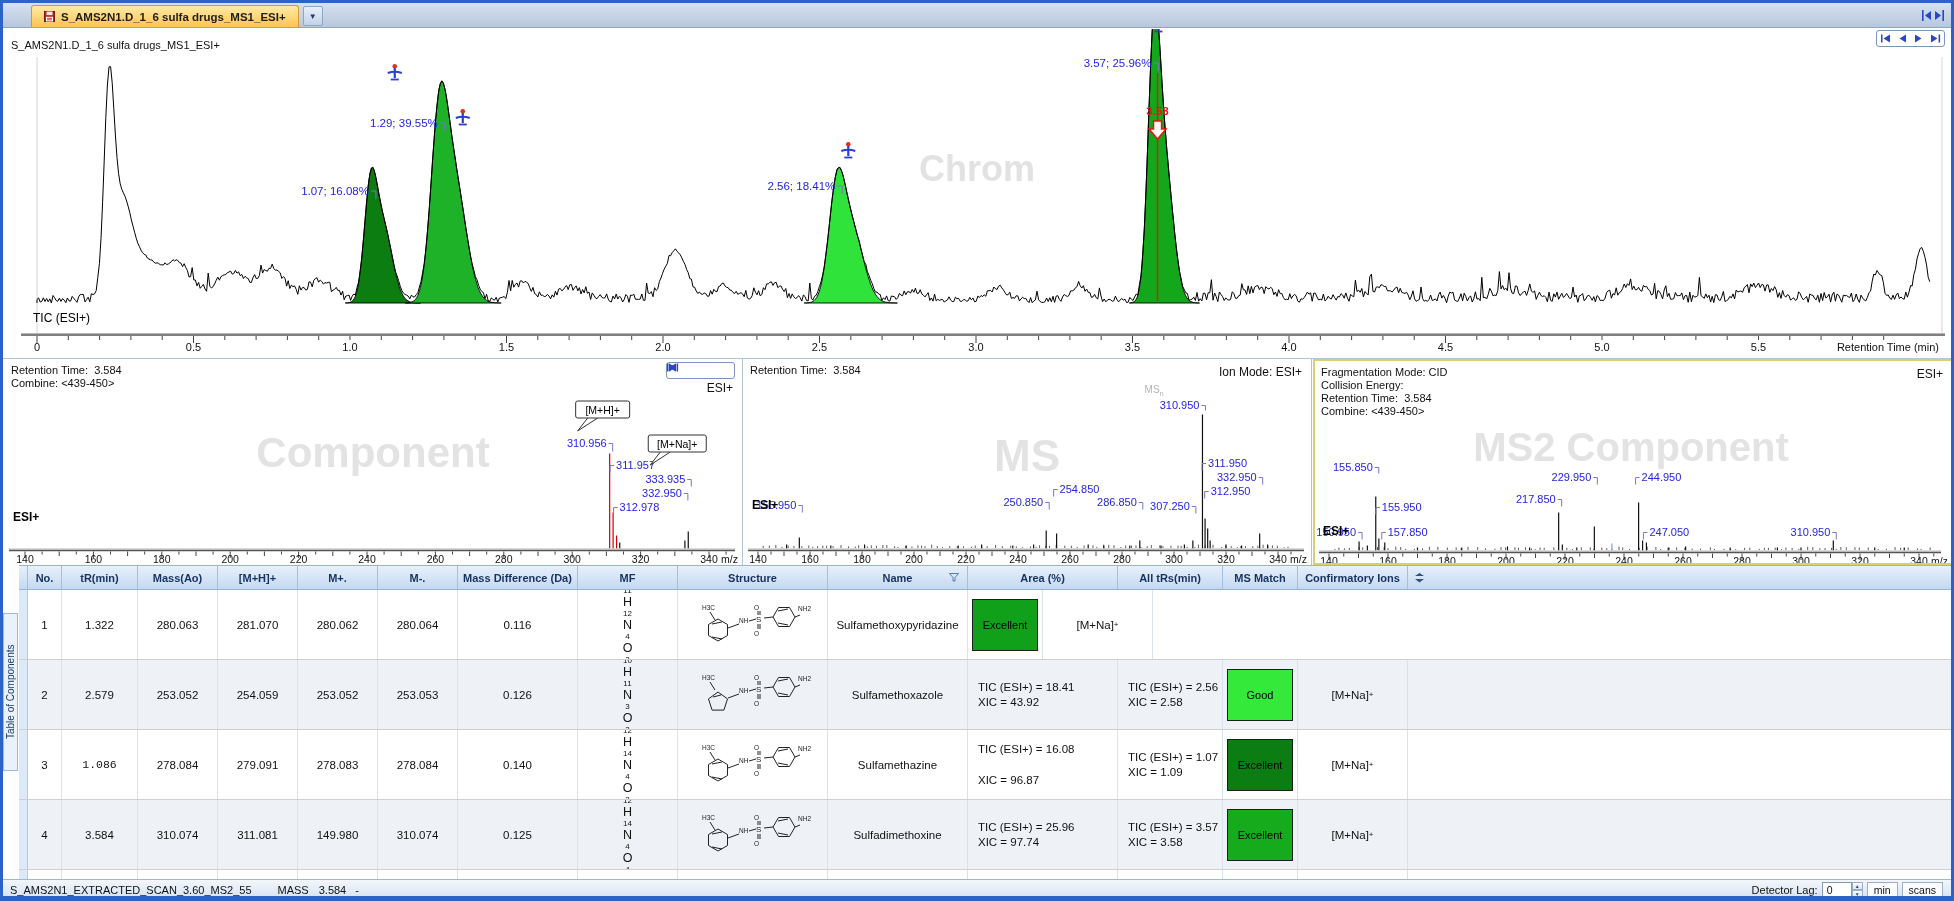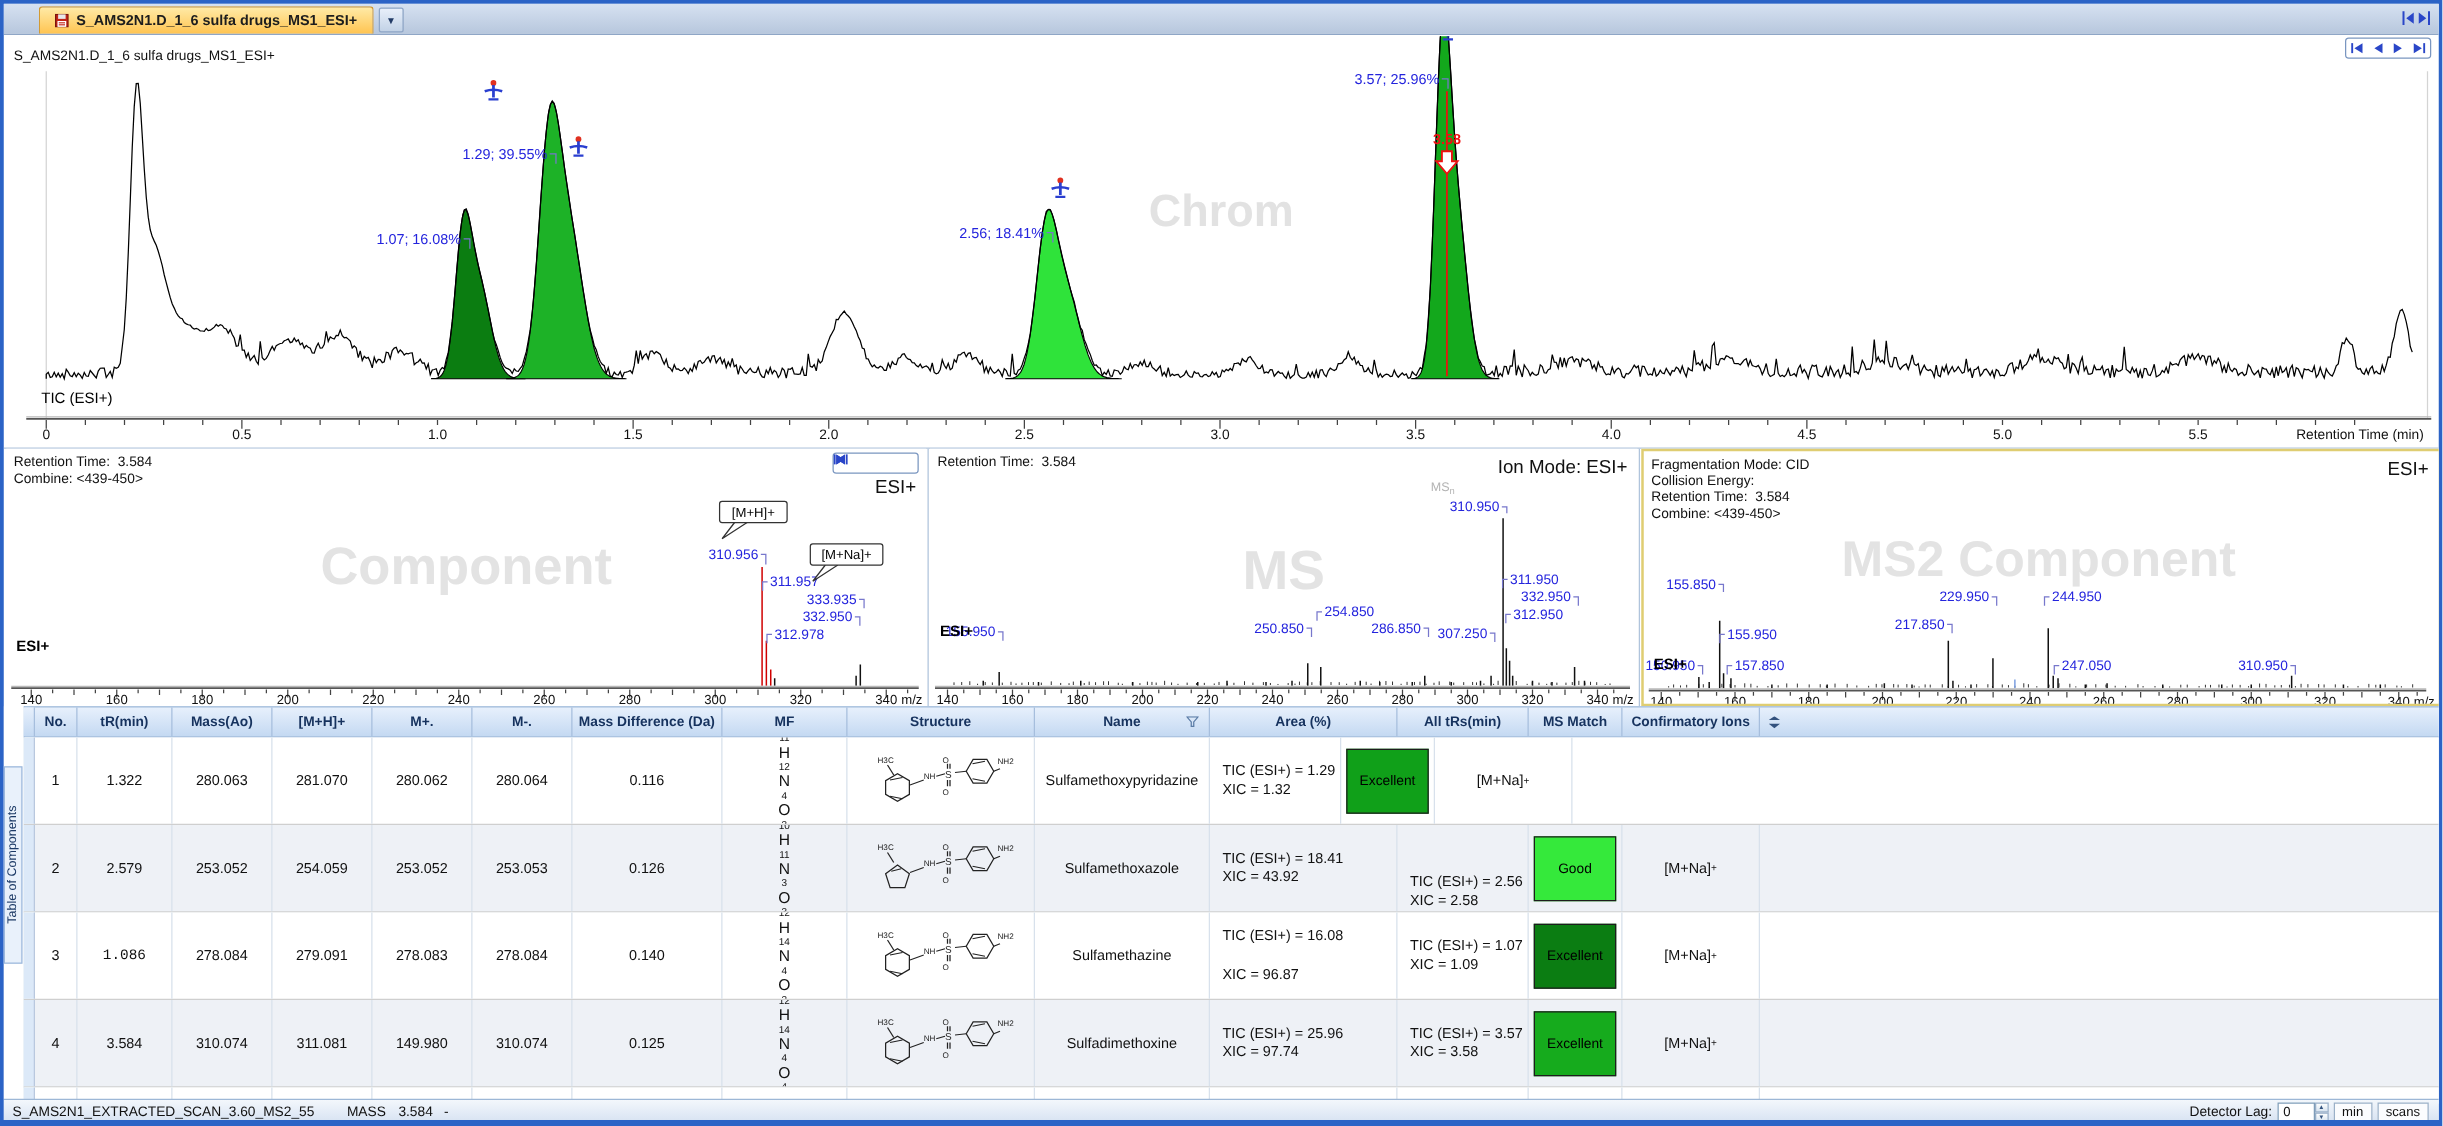--- a/index.html
+++ b/index.html
@@ -20,21 +20,21 @@
   .corner-box{position:absolute;right:6px;top:5px;}
   .doc-title{position:absolute;left:8px;top:36px;font-size:11px;color:#111;}
   .global-nav{position:absolute;right:6px;top:27px;}
   .nav-box{display:inline-flex;align-items:center;gap:1px;background:#fff;
            border:1px solid #7a96c0;border-radius:3px;height:15px;padding:0 2px;}
   .nav-btn{width:15px;height:13px;display:flex;align-items:center;justify-content:center;}
   
   .panel{position:absolute;top:356px;height:206px;background:#fff;}
   .panel svg{position:absolute;left:0;top:0;}
   .pline{position:absolute;left:6px;font-size:11px;color:#111;white-space:pre;}
-  .pion{position:absolute;right:8px;font-size:15px;color:#111;font-weight:bold;}
+  .pion{position:absolute;right:8px;font-size:12px;color:#111;font-weight:bold;}
   .pesi{position:absolute;left:8px;font-size:12px;font-weight:bold;color:#000;}
   .pnav{position:absolute;right:6px;top:3px;}
   .vsep{position:absolute;top:356px;height:206px;width:1px;background:#b0c4dc;}
   .hsep{position:absolute;left:0;right:0;height:1px;background:#b0c4dc;}
   
   .tablewrap{position:absolute;left:0;top:562px;width:1948px;height:314px;background:#fff;}
   .side-strip{position:absolute;left:0;top:0;width:16px;height:100%;background:#fff;border-right:1px solid #c3d2e4;}
   .side-tab{position:absolute;left:0;top:48px;width:15px;height:158px;background:#e9f1fb;
             border:1px solid #9cb8dc;box-sizing:border-box;display:flex;align-items:center;justify-content:center;
             writing-mode:vertical-rl;transform:rotate(180deg);font-size:10px;color:#1c3a66;}
@@ -826,24 +826,20 @@
                 <line x1="70" y1="22" x2="79" y2="21"></line>
                 <polygon points="101.0,21.0 95.5,30.5 84.5,30.5 79.0,21.0 84.5,11.5 95.5,11.5"></polygon>
                 <line x1="84" y1="15" x2="94" y2="13"></line>
                 <line x1="84" y1="27" x2="94" y2="29"></line>
                 <line x1="101" y1="21" x2="106" y2="19"></line>
                 <text x="104" y="15" font-size="6.5" fill="#222" stroke-width="0">NH2</text>
               </g>
             </svg>
           </div>
           <div class="tcell" style="width: 140px; flex: 0 0 140px;">Sulfamethoxypyridazine</div>
-          <div class="tcell lft" style="width: 105px; flex: 0 0 105px;">
-            <div>TIC (ESI+) = 1.29</div>
-            <div>XIC = 1.32</div>
-          </div>
           <div class="tcell" style="width: 75px; flex: 0 0 75px;">
             <div class="matchbox" style="background: rgb(16, 160, 25);">Excellent</div>
           </div>
           <div class="tcell" style="width: 110px; flex: 0 0 110px; flex-direction: row;">[M+Na]<sup>+</sup></div>
         </div>
         <div class="trow body alt">
           <div class="tcell gut" style="width: 9px; flex: 0 0 9px;"></div>
           <div class="tcell" style="width: 34px; flex: 0 0 34px;">2</div>
           <div class="tcell" style="width: 76px; flex: 0 0 76px;">2.579</div>
           <div class="tcell" style="width: 80px; flex: 0 0 80px;">253.052</div>
@@ -876,21 +872,21 @@
                 <line x1="101" y1="21" x2="106" y2="19"></line>
                 <text x="104" y="15" font-size="6.5" fill="#222" stroke-width="0">NH2</text>
               </g>
             </svg>
           </div>
           <div class="tcell" style="width: 140px; flex: 0 0 140px;">Sulfamethoxazole</div>
           <div class="tcell lft" style="width: 150px; flex: 0 0 150px;">
             <div>TIC (ESI+) = 18.41</div>
             <div>XIC = 43.92</div>
           </div>
-          <div class="tcell lft" style="width: 105px; flex: 0 0 105px; justify-content: flex-end;">
+          <div class="tcell lft" style="width: 105px; flex: 0 0 105px;">
             <div>TIC (ESI+) = 2.56</div>
             <div>XIC = 2.58</div>
           </div>
           <div class="tcell" style="width: 75px; flex: 0 0 75px;">
             <div class="matchbox" style="background: rgb(53, 233, 59);">Good</div>
           </div>
           <div class="tcell" style="width: 110px; flex: 0 0 110px; flex-direction: row;">[M+Na]<sup>+</sup></div>
         </div>
         <div class="trow body">
           <div class="tcell gut" style="width: 9px; flex: 0 0 9px;"></div>

